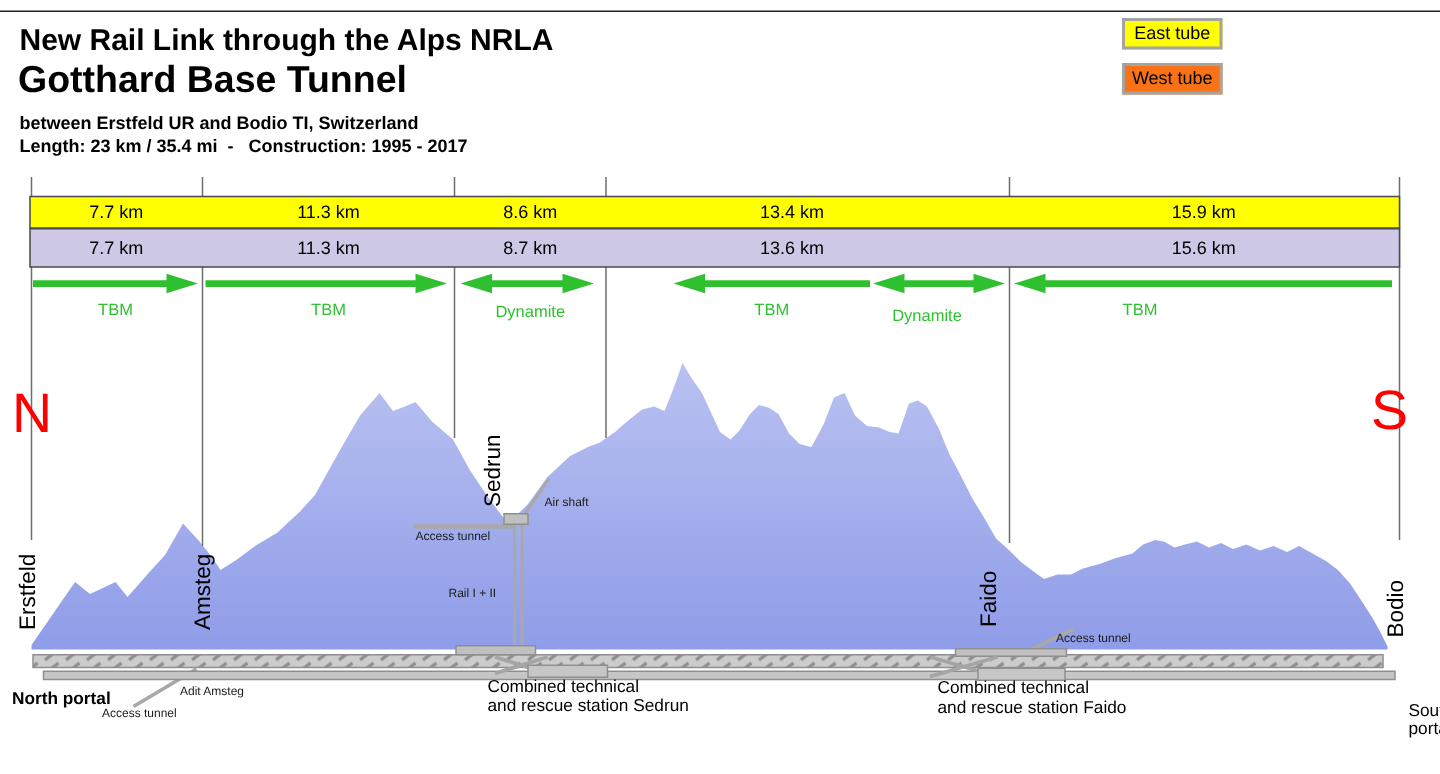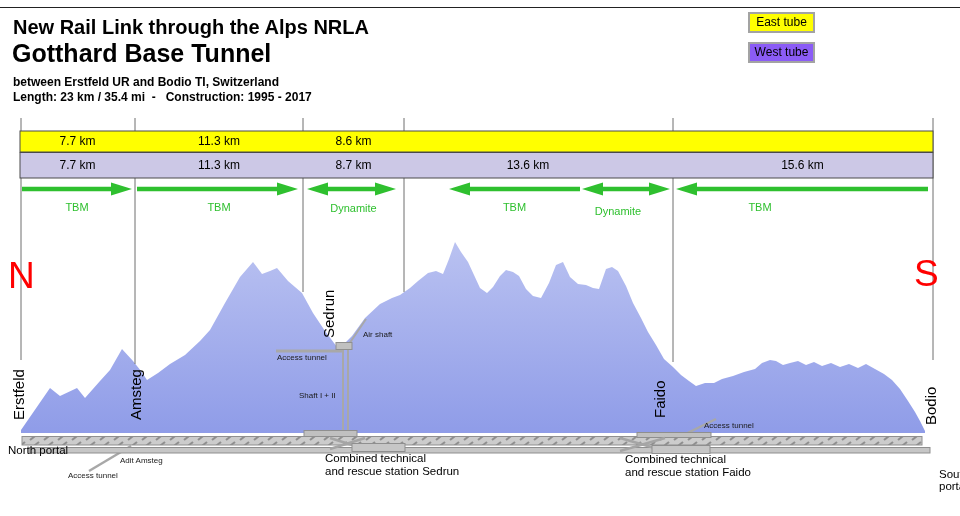--- a/index.html
+++ b/index.html
@@ -11,21 +11,21 @@
   .title1{left:13px;top:16px;font-size:20px;}
   .title2{left:12px;top:39px;font-size:25px;font-weight:bold;}
   .sub{font-size:12px;font-weight:bold;text-align:right;}
   .sub1{left:13px;top:76px;}
   .sub2{left:13px;top:91px;white-space:pre;}
   .legendbox{
     position:absolute;left:748px;width:63px;height:17px;border:2px solid #a3a3a3;
     box-sizing:content-box;text-align:center;font-size:12px;line-height:17px;
   }
   .legend-east{top:12px;background:#ffff00;}
-  .legend-west{top:42px;background:#8b5cf6;}
+  .legend-west{top:42px;background:#f97316;}
   .seclabel{position:absolute;text-align:center;font-size:12px;}
   .mlabel{position:absolute;text-align:center;font-size:11px;color:#2fc02f;}
   .compass{position:absolute;font-size:37px;color:#ff0000;}
   .rot{
     position:absolute;font-size:15px;line-height:17px;white-space:nowrap;
     transform:rotate(-90deg);transform-origin:0 100%;
   }
   .small{position:absolute;font-size:8px;color:#1a1a1a;}
   .portal{position:absolute;font-size:11.5px;}
   .caption{position:absolute;font-size:11.5px;line-height:12.5px;}
@@ -123,20 +123,22 @@
   <div class="t title2">Gotthard Base Tunnel</div>
   <div class="t sub sub1">between Erstfeld UR and Bodio TI, Switzerland</div>
   <div class="t sub sub2">Length: 23 km / 35.4 mi  -   Construction: 1995 - 2017</div>
 
   <div class="legendbox legend-east">East tube</div>
   <div class="legendbox legend-west">West tube</div>
 
   <div class="seclabel" style="left:20px;top:134px;width:115px;">7.7 km</div>
   <div class="seclabel" style="left:135px;top:134px;width:168px;">11.3 km</div>
   <div class="seclabel" style="left:303px;top:134px;width:101px;">8.6 km</div>
+  <div class="seclabel" style="left:404px;top:134px;width:248px;">13.4 km</div>
+  <div class="seclabel" style="left:672px;top:134px;width:261px;">15.9 km</div>
 
   <div class="seclabel" style="left:20px;top:158px;width:115px;">7.7 km</div>
   <div class="seclabel" style="left:135px;top:158px;width:168px;">11.3 km</div>
   <div class="seclabel" style="left:303px;top:158px;width:101px;">8.7 km</div>
   <div class="seclabel" style="left:404px;top:158px;width:248px;">13.6 km</div>
   <div class="seclabel" style="left:672px;top:158px;width:261px;">15.6 km</div>
 
   <div class="mlabel" style="left:21px;top:201px;width:112px;">TBM</div>
   <div class="mlabel" style="left:135px;top:201px;width:168px;">TBM</div>
   <div class="mlabel" style="left:303px;top:202px;width:101px;">Dynamite</div>
@@ -146,26 +148,26 @@
 
   <div class="compass" style="left:8px;top:255px;">N</div>
   <div class="compass" style="left:914px;top:253px;">S</div>
 
   <div class="rot" style="left:27px;top:403px;">Erstfeld</div>
   <div class="rot" style="left:144px;top:403px;">Amsteg</div>
   <div class="rot" style="left:337px;top:321px;">Sedrun</div>
   <div class="rot" style="left:668px;top:401px;">Faido</div>
   <div class="rot" style="left:939px;top:408px;">Bodio</div>
 
-  <div class="portal" style="left:8px;top:444px;">North portal</div>
+  <div class="portal" style="left:8px;top:460px;font-weight:bold;">North portal</div>
   <div class="portal" style="left:908px;top:468px;margin-left:31px;">South portal</div>
 
   <div class="small" style="left:68px;top:471px;">Access tunnel</div>
   <div class="small" style="left:120px;top:456px;">Adit Amsteg</div>
-  <div class="small" style="left:299px;top:391px;">Shaft I + II</div>
+  <div class="small" style="left:299px;top:391px;">Rail I + II</div>
   <div class="small" style="left:277px;top:353px;">Access tunnel</div>
   <div class="small" style="left:363px;top:330px;">Air shaft</div>
   <div class="small" style="left:704px;top:421px;">Access tunnel</div>
 
   <div class="caption" style="left:325px;top:452px;">
     <span>Combined technical</span>
     <span>and rescue station Sedrun</span>
   </div>
   <div class="caption" style="left:625px;top:453px;">
     <span>Combined technical</span>

